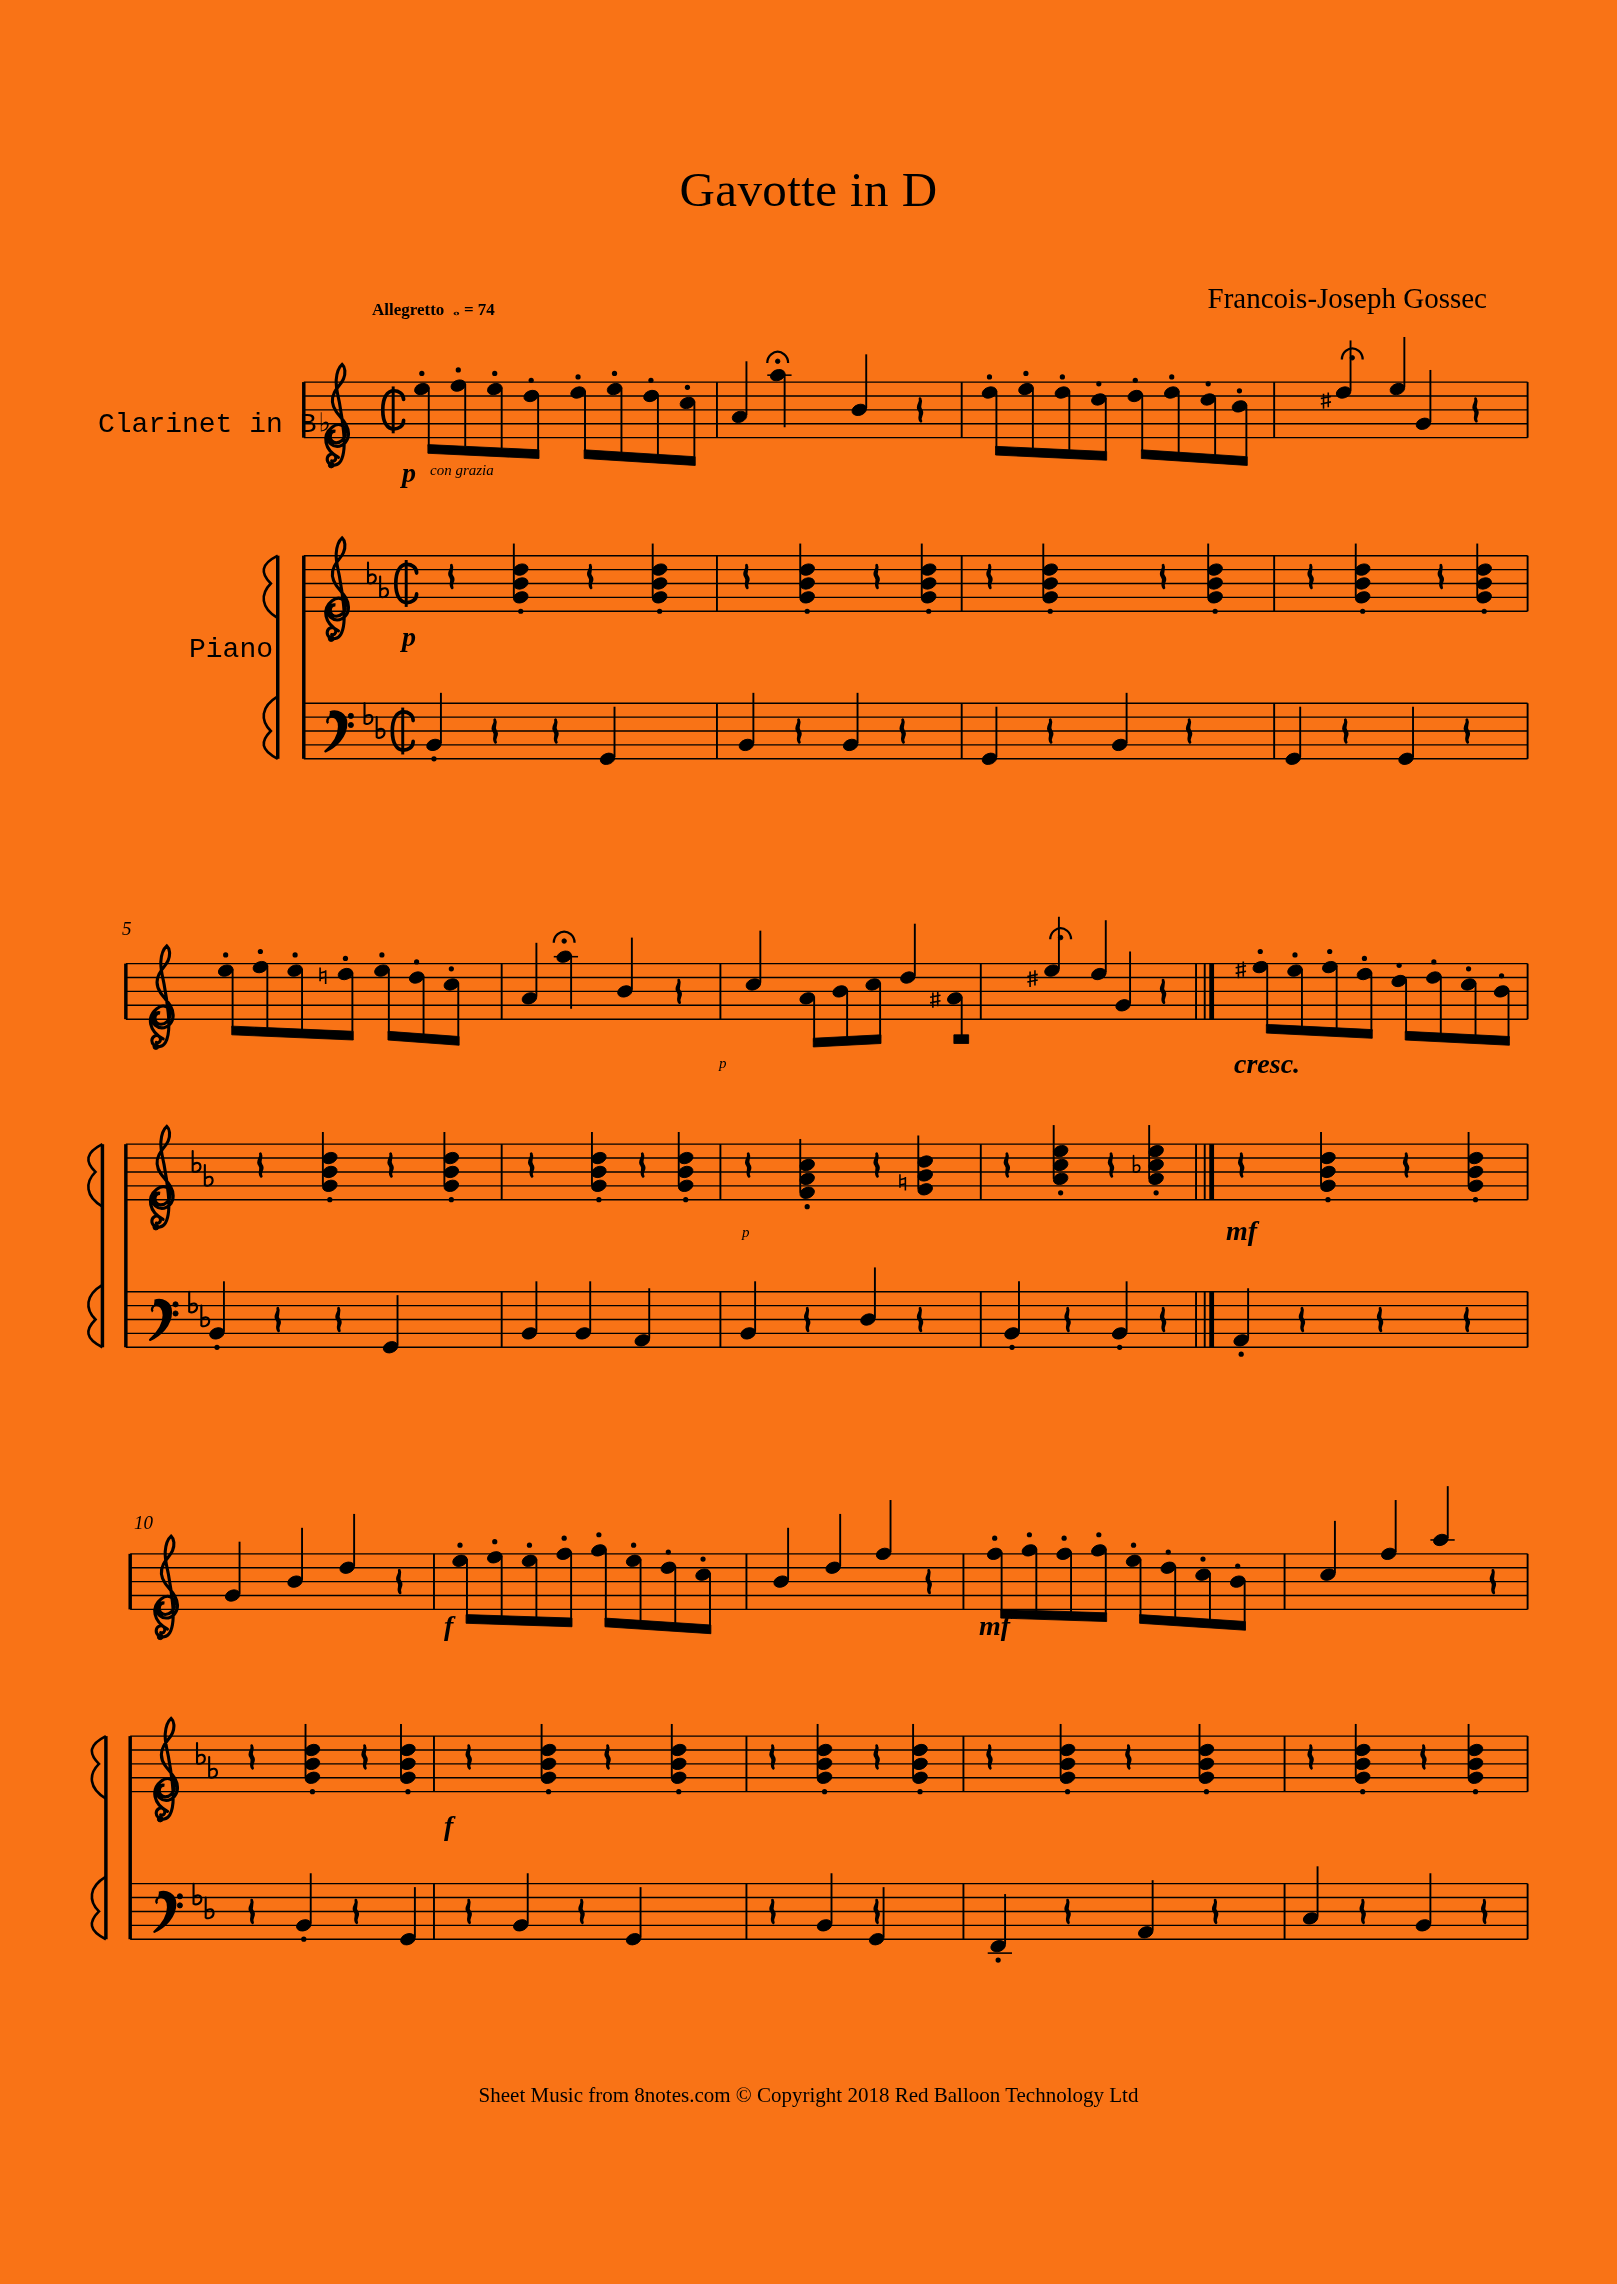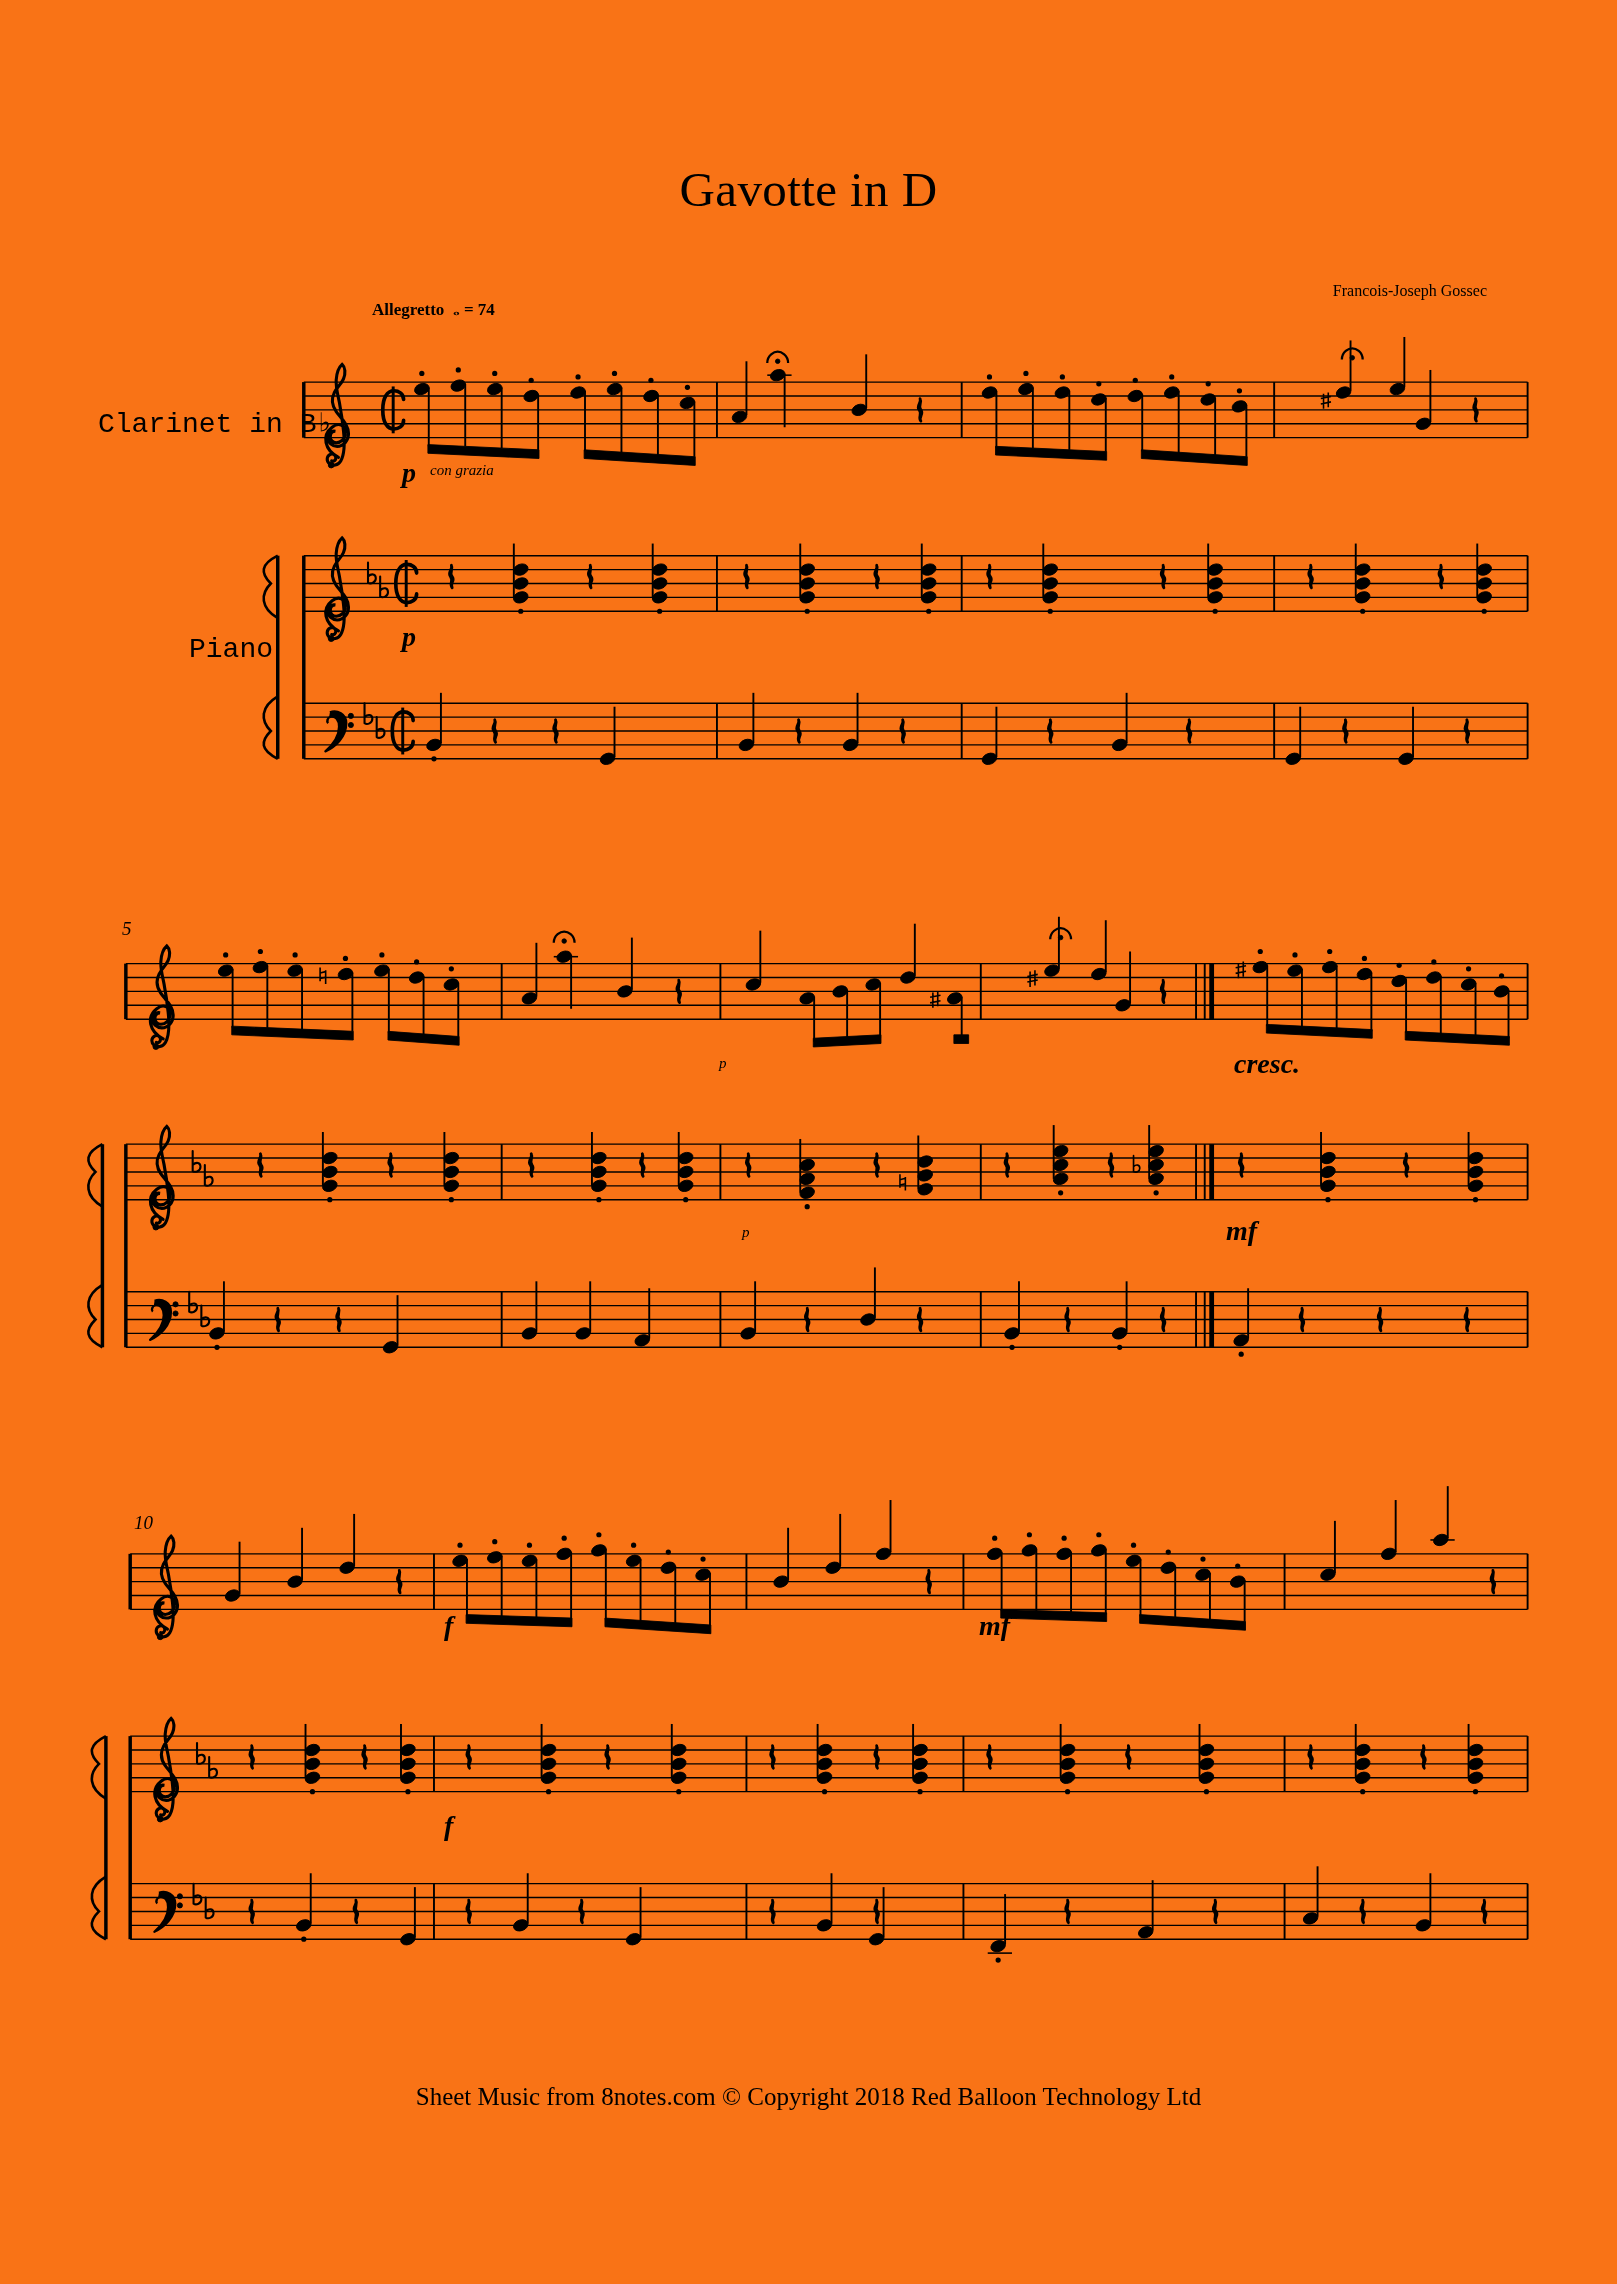--- a/index.html
+++ b/index.html
@@ -30,21 +30,21 @@
     width: 1617px;
     text-align: center;
     font-size: 49px;
     font-family: "Liberation Serif", serif;
     letter-spacing: 0.4px;
   }
   #composer {
     position: absolute;
     top: 282px;
     right: 130px;
-    font-size: 16px;
+    font-size: 29px;
     font-family: "Liberation Serif", serif;
   }
   #tempo {
     position: absolute;
     top: 300px;
     left: 372px;
     font-size: 17px;
     font-weight: bold;
     font-family: "Liberation Serif", serif;
     white-space: nowrap;
@@ -60,21 +60,21 @@
     white-space: nowrap;
   }
   #label-clarinet { top: 406px; left: 98px; }
   #label-piano    { top: 634px; left: 189px; text-align: center; }
   #footer {
     position: absolute;
     top: 2083px;
     left: 0;
     width: 1617px;
     text-align: center;
-    font-size: 25px;
+    font-size: 21px;
     font-family: "Liberation Serif", serif;
   }
   
   #score {
     position: absolute;
     left: 0; top: 0;
     width: 1617px;
     height: 2284px;
     pointer-events: none;
   }

